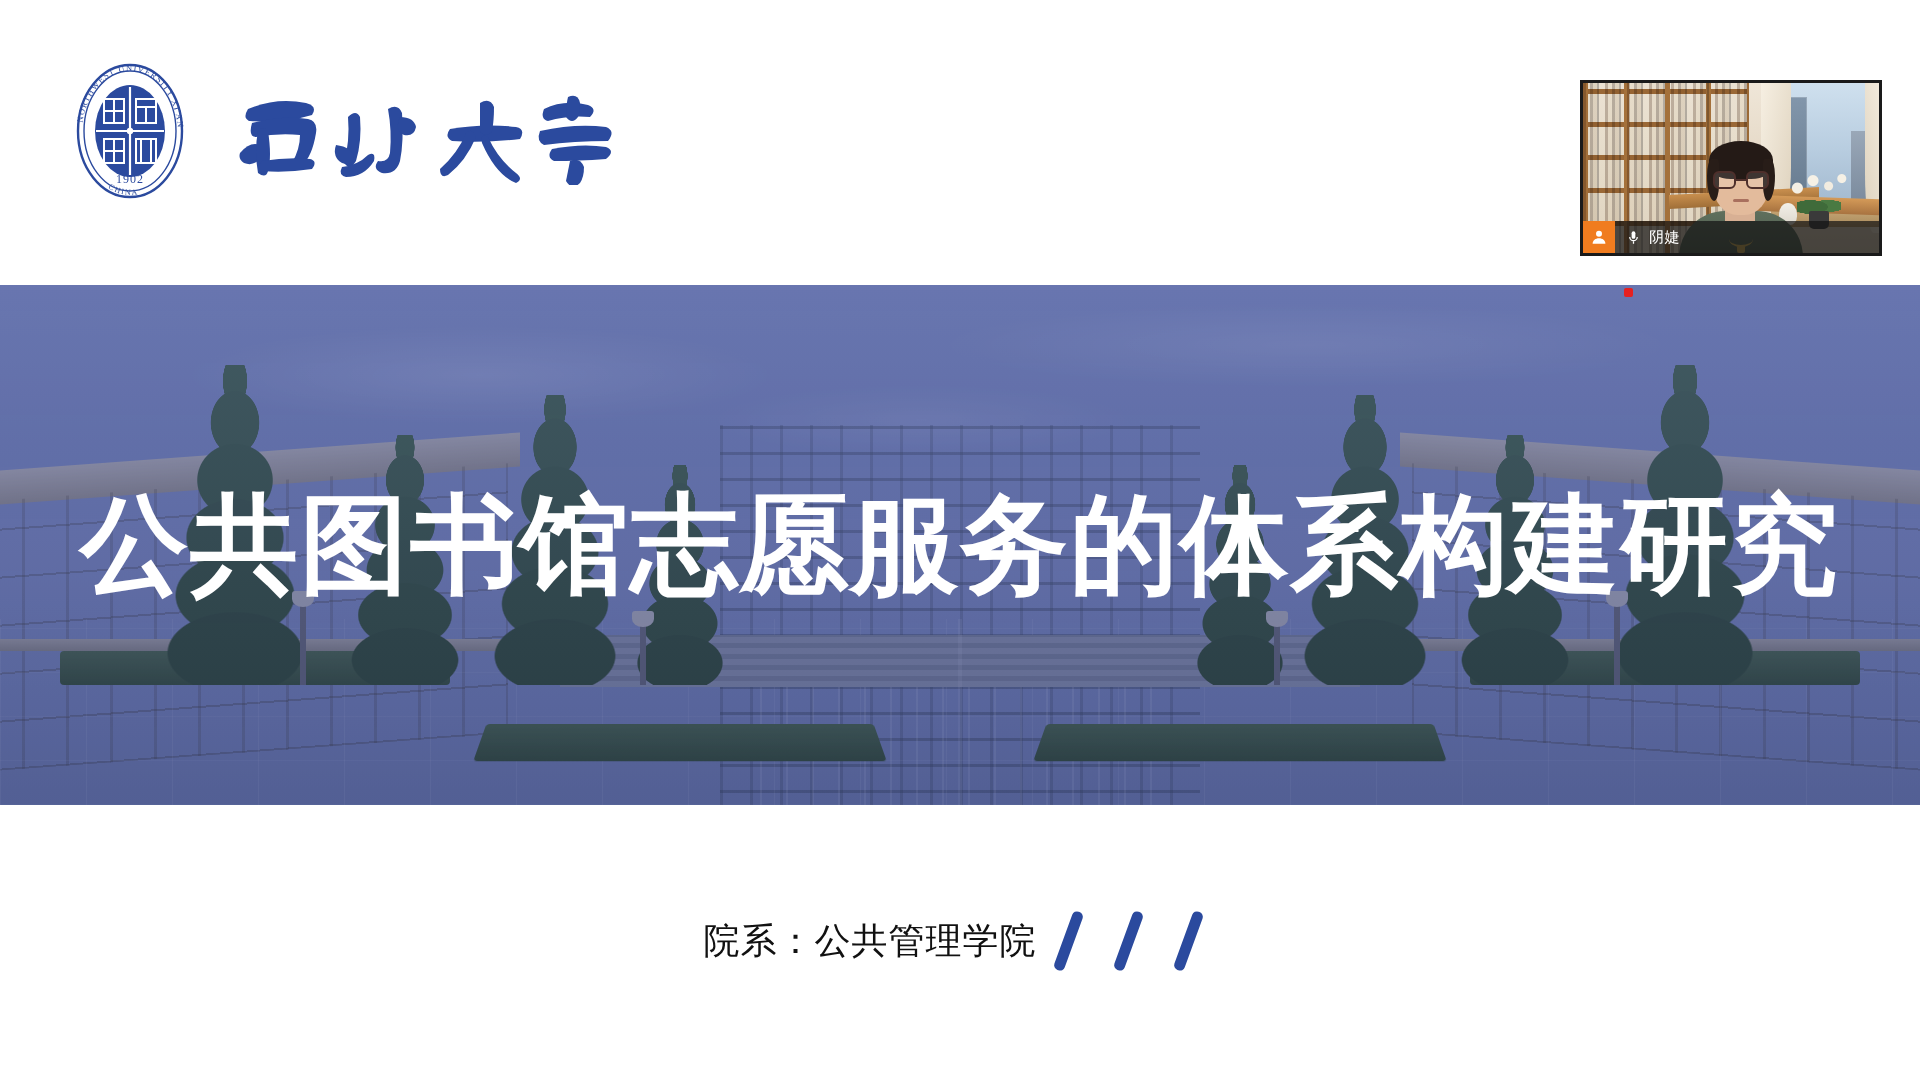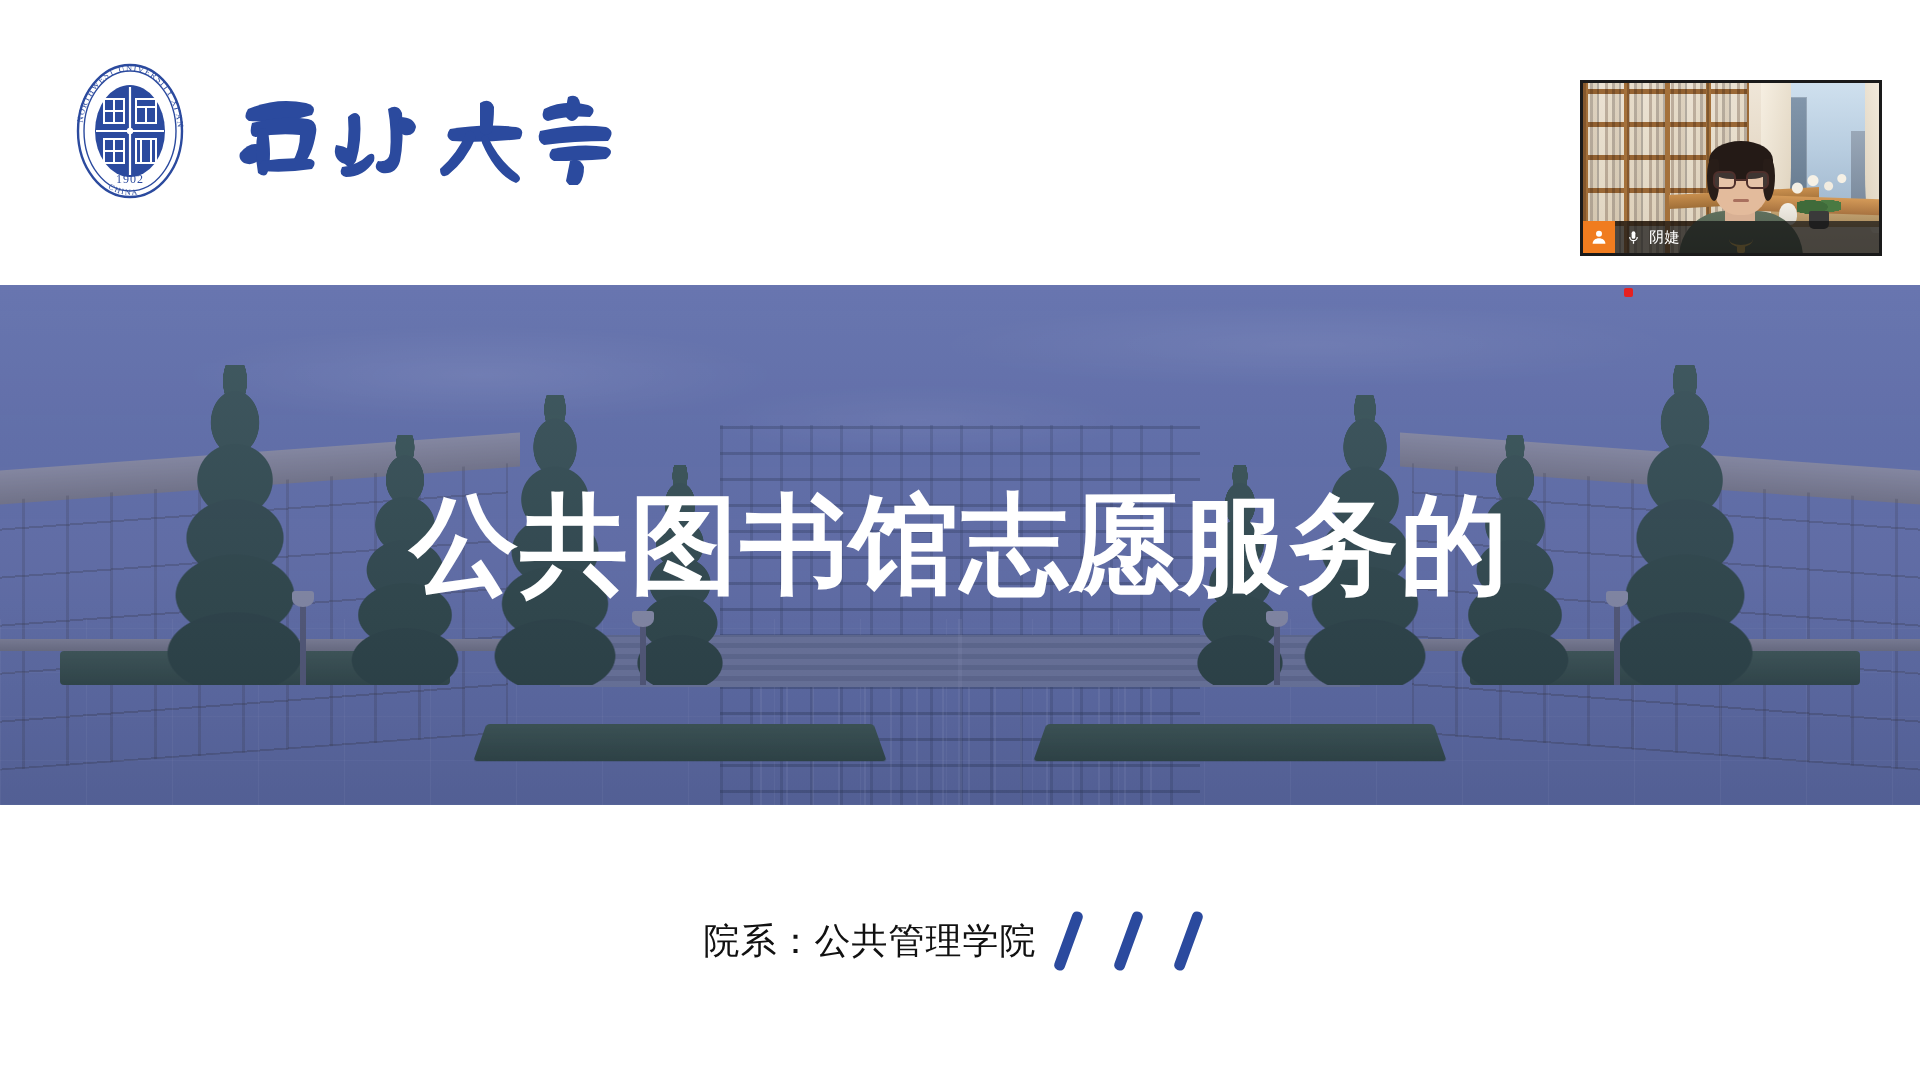--- a/index.html
+++ b/index.html
@@ -393,20 +393,21 @@
     <div class="lamp" style="left:300px; height:80px;"></div>
     <div class="lamp" style="right:300px; height:80px;"></div>
     <div class="lamp" style="left:640px; height:60px;"></div>
     <div class="lamp" style="right:640px; height:60px;"></div>
 
     <div class="tint"></div>
     <div class="tint2"></div>
 
     <div id="title-block">
       <div class="title-line">公共图书馆志愿服务的</div>
+      <div class="title-line">体系构建研究</div>
     </div>
   </div>
 
   <div id="pointer-dot"></div>
 
   <div id="footer">
     <div class="meta">
       <span class="meta-item">院系：公共管理学院</span>
       <span class="sep">
           <i></i>

